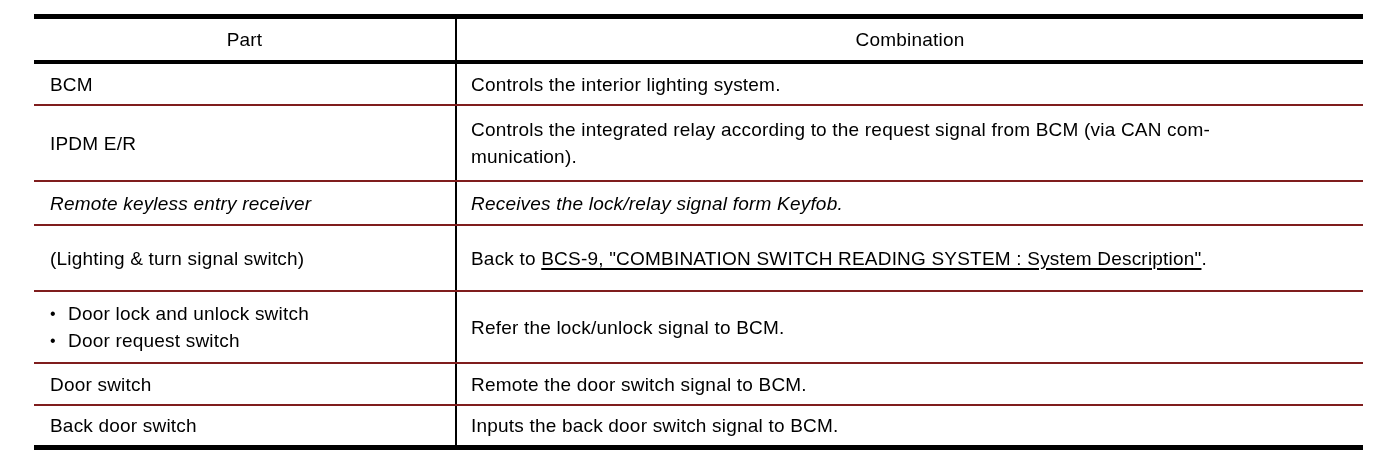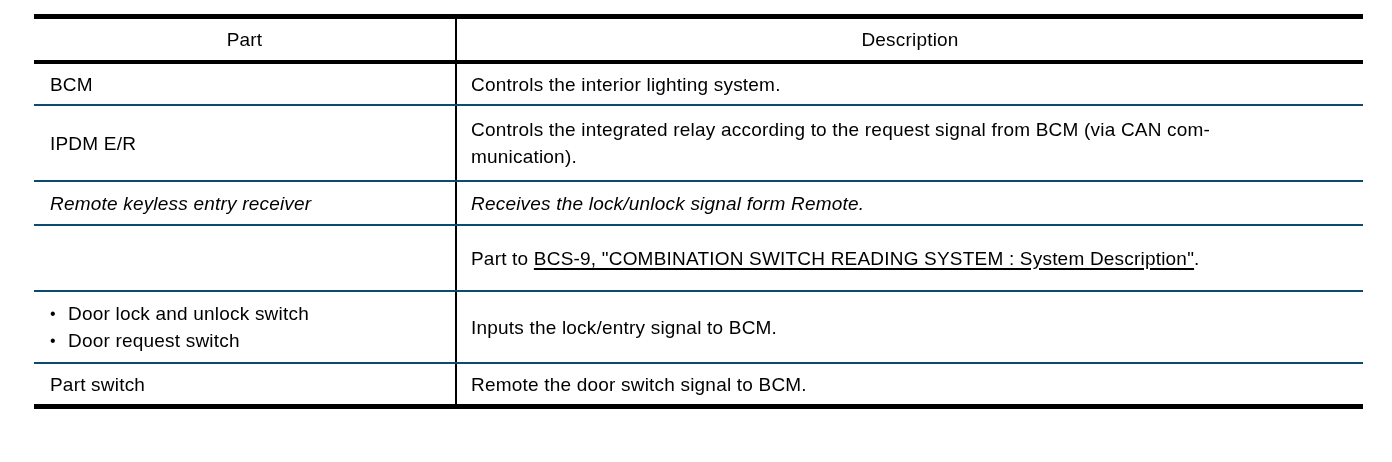--- a/index.html
+++ b/index.html
@@ -17,21 +17,21 @@
     top: 14px;
     width: 1329px;
     border-top: 5px solid #000;
     border-bottom: 5px solid #000;
     font-size: 19px;
     letter-spacing: 0.2px;
   }
   .t-row {
     display: flex;
     align-items: stretch;
-    border-bottom: 2px solid #0c4a6e;
+    border-bottom: 2px solid #7f1d1d;
   }
   .t-row:last-child { border-bottom: none; }
   .t-row.header { border-bottom: 4px solid #000; }
   .cell {
     display: flex;
     flex-direction: column;
     justify-content: center;
     padding: 6px 16px;
     line-height: 27px;
     box-sizing: border-box;
@@ -70,21 +70,21 @@
 </head>
 <body>
 
 <div class="doc-table">
 
   <div class="t-row header">
     <div class="cell part-col">
       <span>Part</span>
     </div>
     <div class="cell desc-col">
-      <span>Description</span>
+      <span>Combination</span>
     </div>
   </div>
 
   <div class="t-row">
     <div class="cell part-col">
       <div>BCM</div>
     </div>
     <div class="cell desc-col">
       <div>Controls the interior lighting system.</div>
     </div>
@@ -98,51 +98,60 @@
       <div>Controls the integrated relay according to the request signal from BCM (via CAN com-</div>
       <div>munication).</div>
     </div>
   </div>
 
   <div class="t-row">
     <div class="cell part-col">
       <div>Remote keyless entry receiver</div>
     </div>
     <div class="cell desc-col">
-      <div>Receives the lock/unlock signal form Remote.</div>
+      <div>Receives the lock/relay signal form Keyfob.</div>
     </div>
   </div>
 
   <div class="t-row">
     <div class="cell part-col">
+      <div>(Lighting &amp; turn signal switch)</div>
     </div>
     <div class="cell desc-col">
-      <div class="ref-line"><span>Part to </span><span class="doc-link">BCS-9, "COMBINATION SWITCH READING SYSTEM : System Description"</span><span>.</span></div>
+      <div class="ref-line"><span>Back to </span><span class="doc-link">BCS-9, "COMBINATION SWITCH READING SYSTEM : System Description"</span><span>.</span></div>
     </div>
   </div>
 
   <div class="t-row">
     <div class="cell part-col">
       <div class="bullet-line">
         <span class="bullet-glyph">•</span>
         <span>Door lock and unlock switch</span>
       </div>
       <div class="bullet-line">
         <span class="bullet-glyph">•</span>
         <span>Door request switch</span>
       </div>
     </div>
     <div class="cell desc-col">
-      <div>Inputs the lock/entry signal to BCM.</div>
+      <div>Refer the lock/unlock signal to BCM.</div>
     </div>
   </div>
 
   <div class="t-row">
     <div class="cell part-col">
-      <div>Part switch</div>
+      <div>Door switch</div>
     </div>
     <div class="cell desc-col">
       <div>Remote the door switch signal to BCM.</div>
     </div>
   </div>
 
+  <div class="t-row">
+    <div class="cell part-col">
+      <div>Back door switch</div>
+    </div>
+    <div class="cell desc-col">
+      <div>Inputs the back door switch signal to BCM.</div>
+    </div>
+  </div>
 
 </div>
 
 </body></html>

